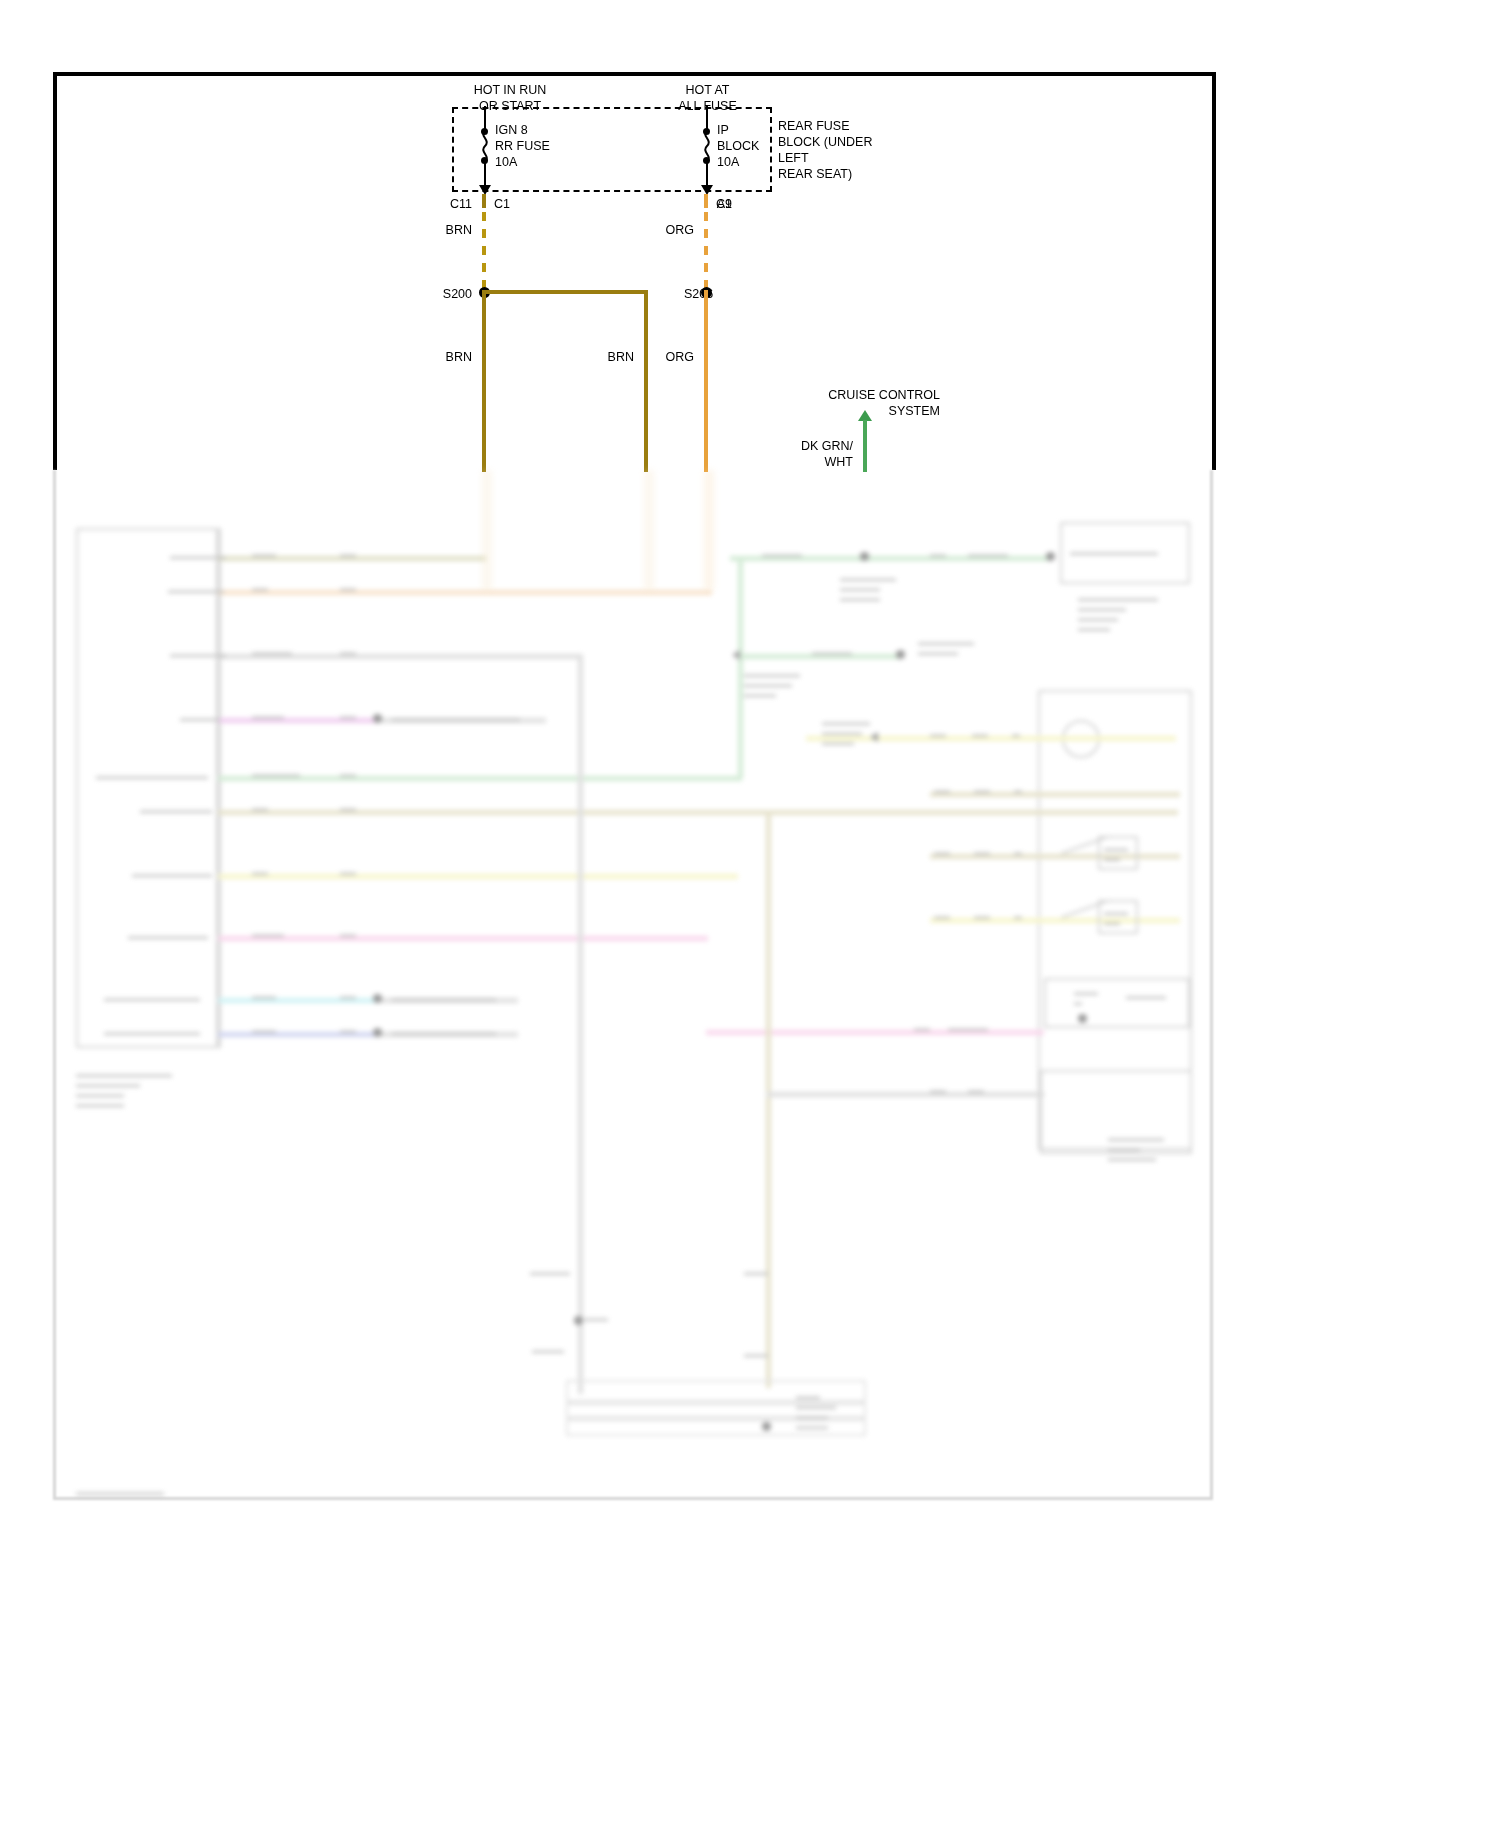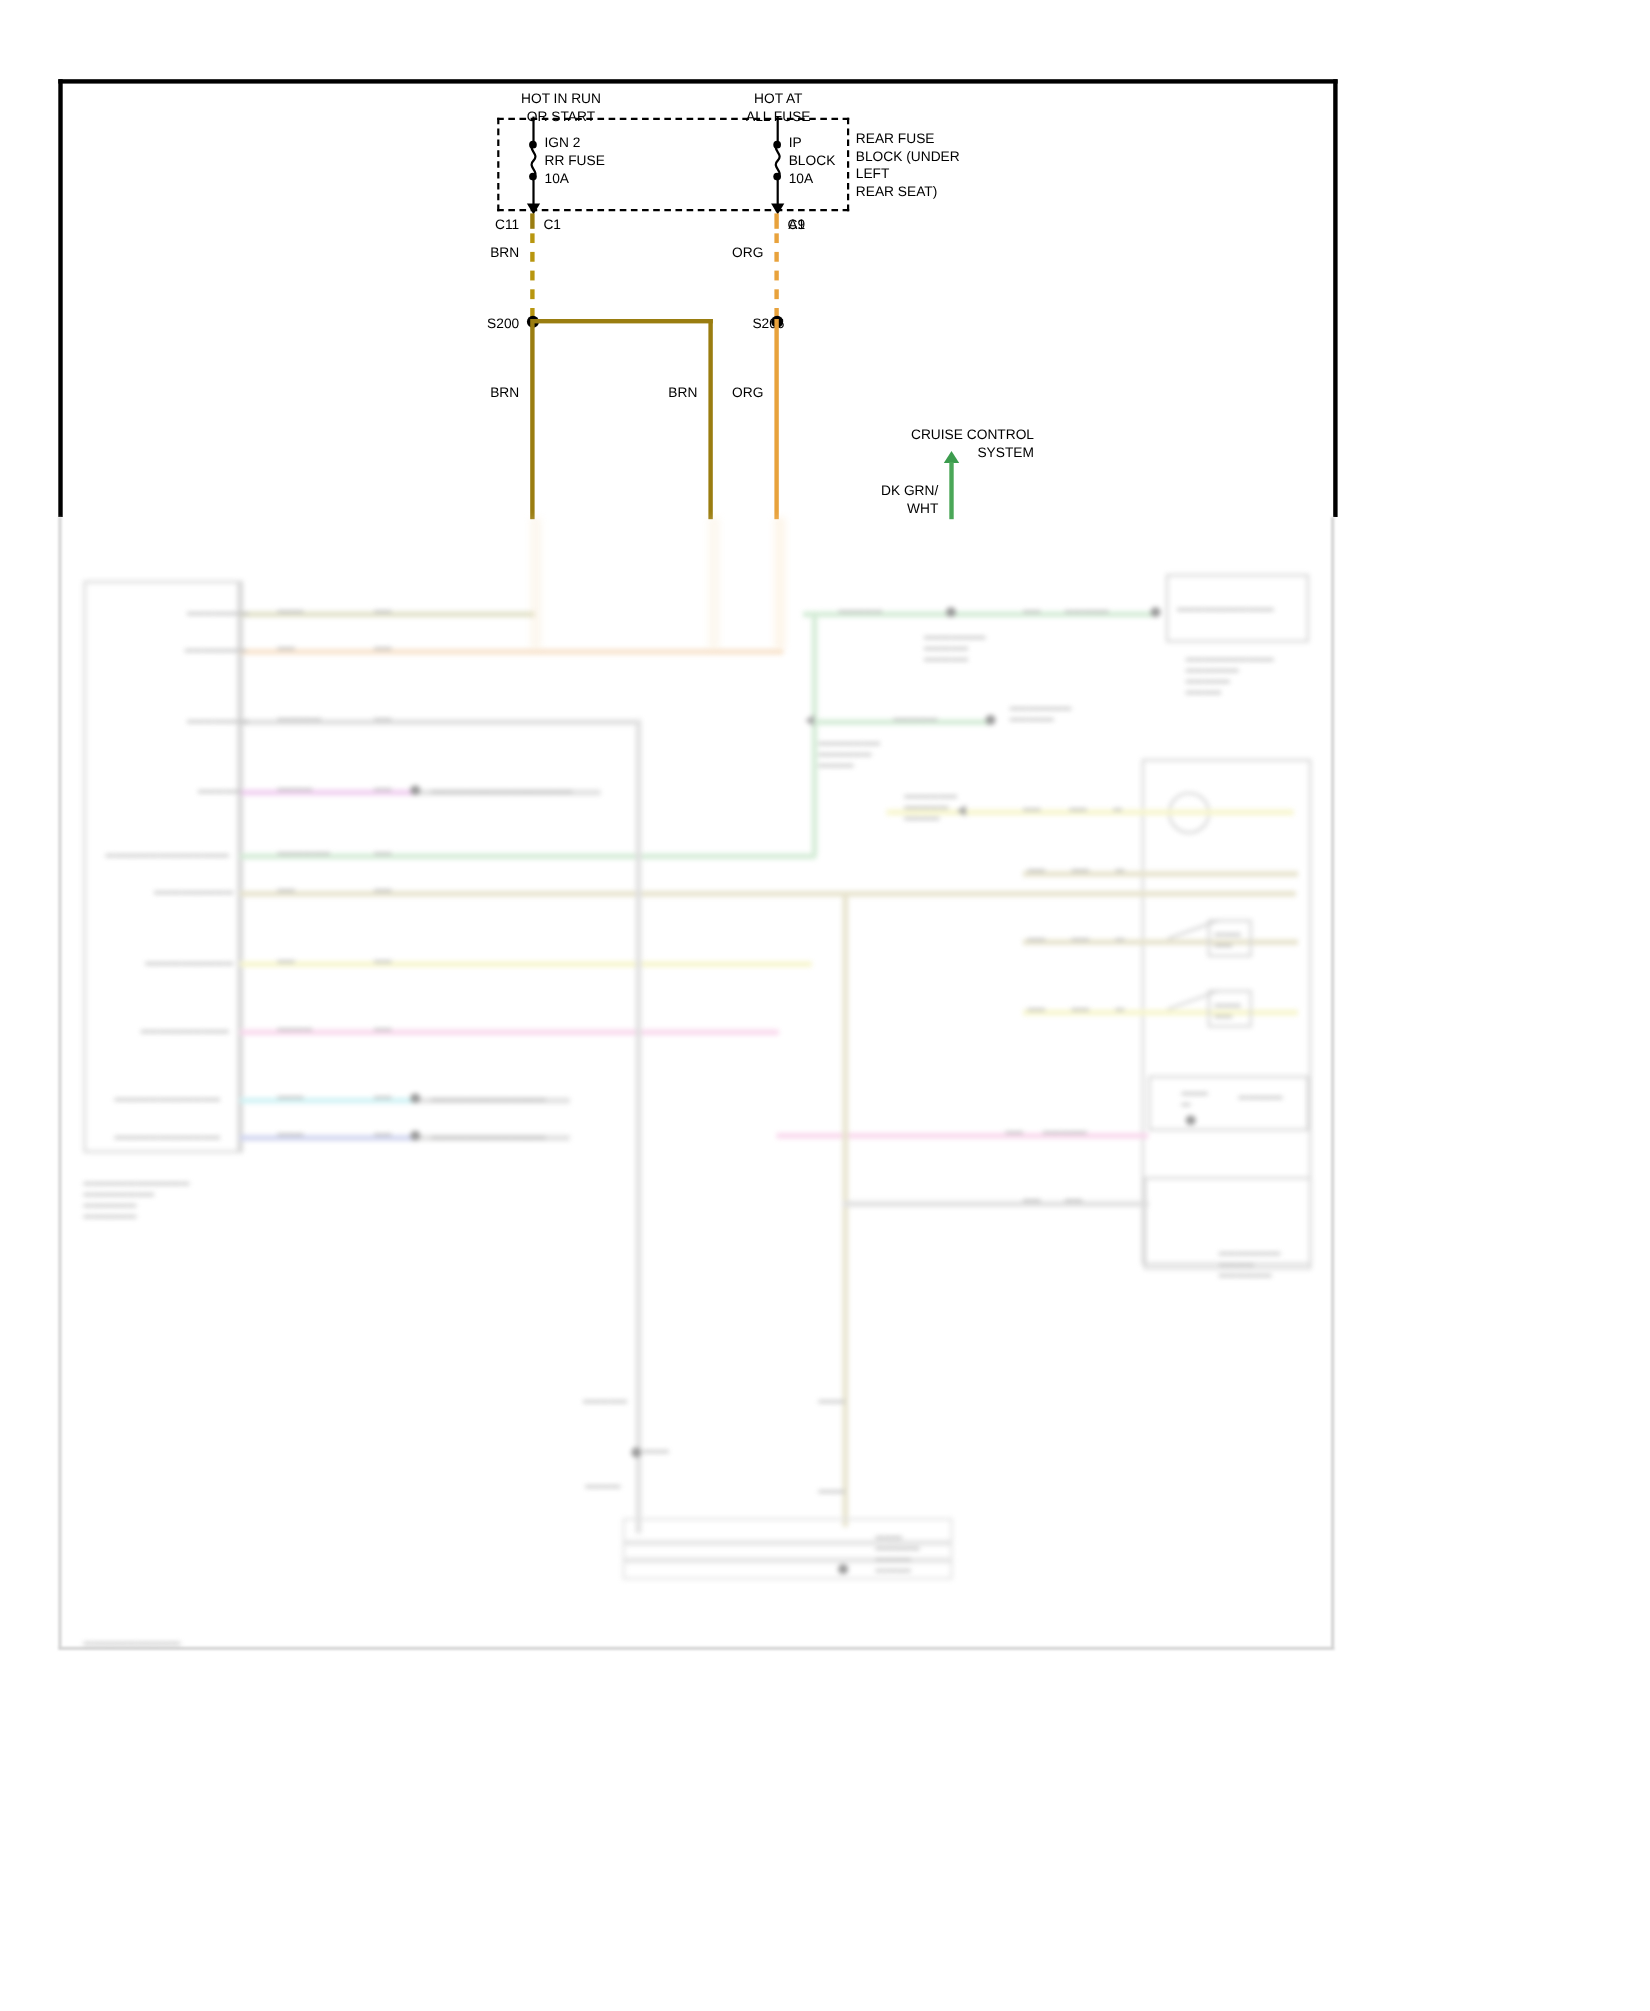--- a/index.html
+++ b/index.html
@@ -222,21 +222,21 @@
   <div class="fuse-dot" style="left:481px; top:128px;"></div>
 
   <svg class="fuse-squiggle" style="left:478px; top:131px;" width="16" height="30" viewBox="0 0 16 30">
     <path d="M7,0 C1,5 13,9 7,15 C1,21 13,25 7,30" stroke="#000000" stroke-width="2" fill="none"></path>
   </svg>
 
   <div class="fuse-dot" style="left:481px; top:157px;"></div>
   <div class="vline black" style="left:484px; top:161px; height:28px;"></div>
   <div class="arrow-down" style="left:479px; top:185px;"></div>
 
-  <div class="txt" style="left:495px; top:122px; width:95px;">IGN 2
+  <div class="txt" style="left:495px; top:122px; width:95px;">IGN 8
 RR FUSE
 10A</div>
 
   <div class="txt right" style="left:430px; top:196px; width:42px;">C11</div>
   <div class="conn-tick wire-brn" style="left:482px; top:194px;"></div>
   <div class="txt" style="left:494px; top:196px; width:34px;">C1</div>
 
   <div class="wire-dash-brn" style="left:482px; top:212px; height:80px;"></div>
   <div class="txt right" style="left:420px; top:222px; width:52px;">BRN</div>
 

